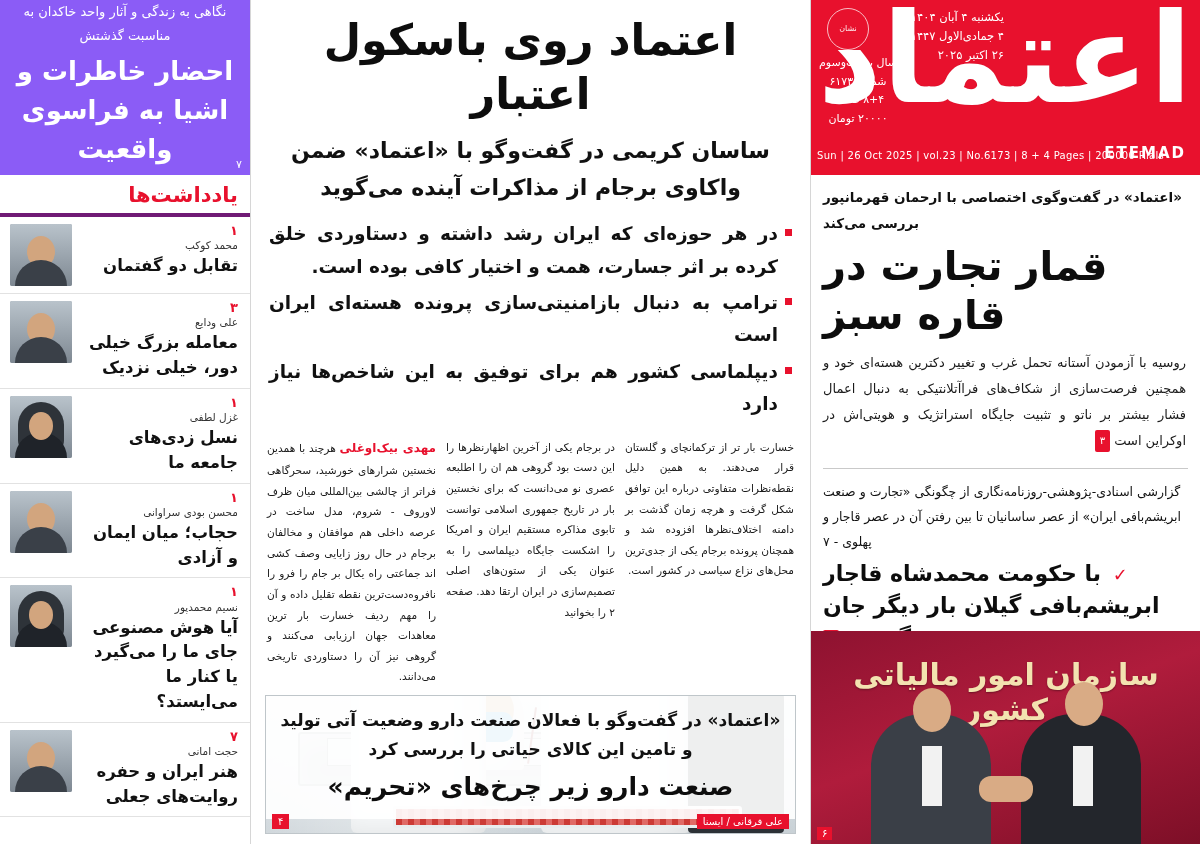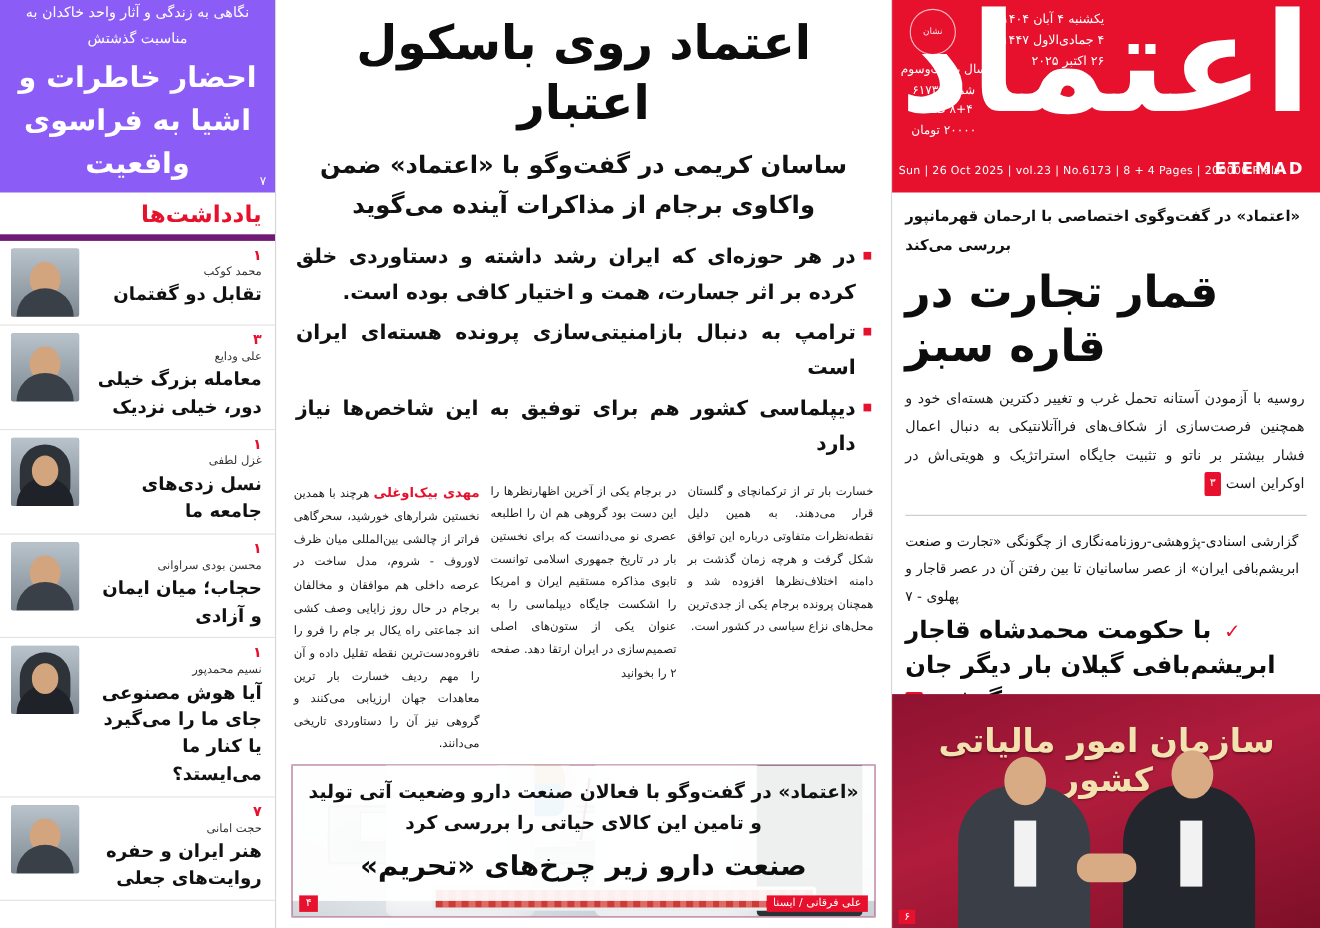--- a/index.html
+++ b/index.html
@@ -297,21 +297,21 @@
     flex: 1;
     font-size: 10.6px;
     line-height: 1.95;
     text-align: justify;
     color: #1a1a1a;
   }
   .c-photo {
     margin: 0 14px 10px 14px;
     flex: 1;
     position: relative;
-    background: #be185d;
+    background: #0f172a;
     overflow: hidden;
     border: 1px solid #bfc6ca;
   }
   .cap-block {
     position: absolute;
     top: 0; left: 0; right: 0;
     background: rgba(255,255,255,.92);
     padding: 10px 14px 12px 14px;
     text-align: center;
   }
@@ -448,21 +448,21 @@
     right: 8px; bottom: 4px;
     font-size: 11px;
     color: #fff;
   }
   .notes-head {
     padding: 8px 12px 6px 12px;
     color: #e8112d;
     font-size: 21px;
     font-weight: bold;
     text-align: right;
-    border-bottom: 6px solid #701a75;
+    border-bottom: 4px solid #701a75;
   }
   .note {
     display: flex;
     flex-direction: row-reverse;
     align-items: flex-start;
     gap: 8px;
     padding: 7px 12px 7px 10px;
     border-bottom: 1px solid #e2e2e2;
   }
   .note-txt { flex: 1; text-align: right; direction: rtl; }

